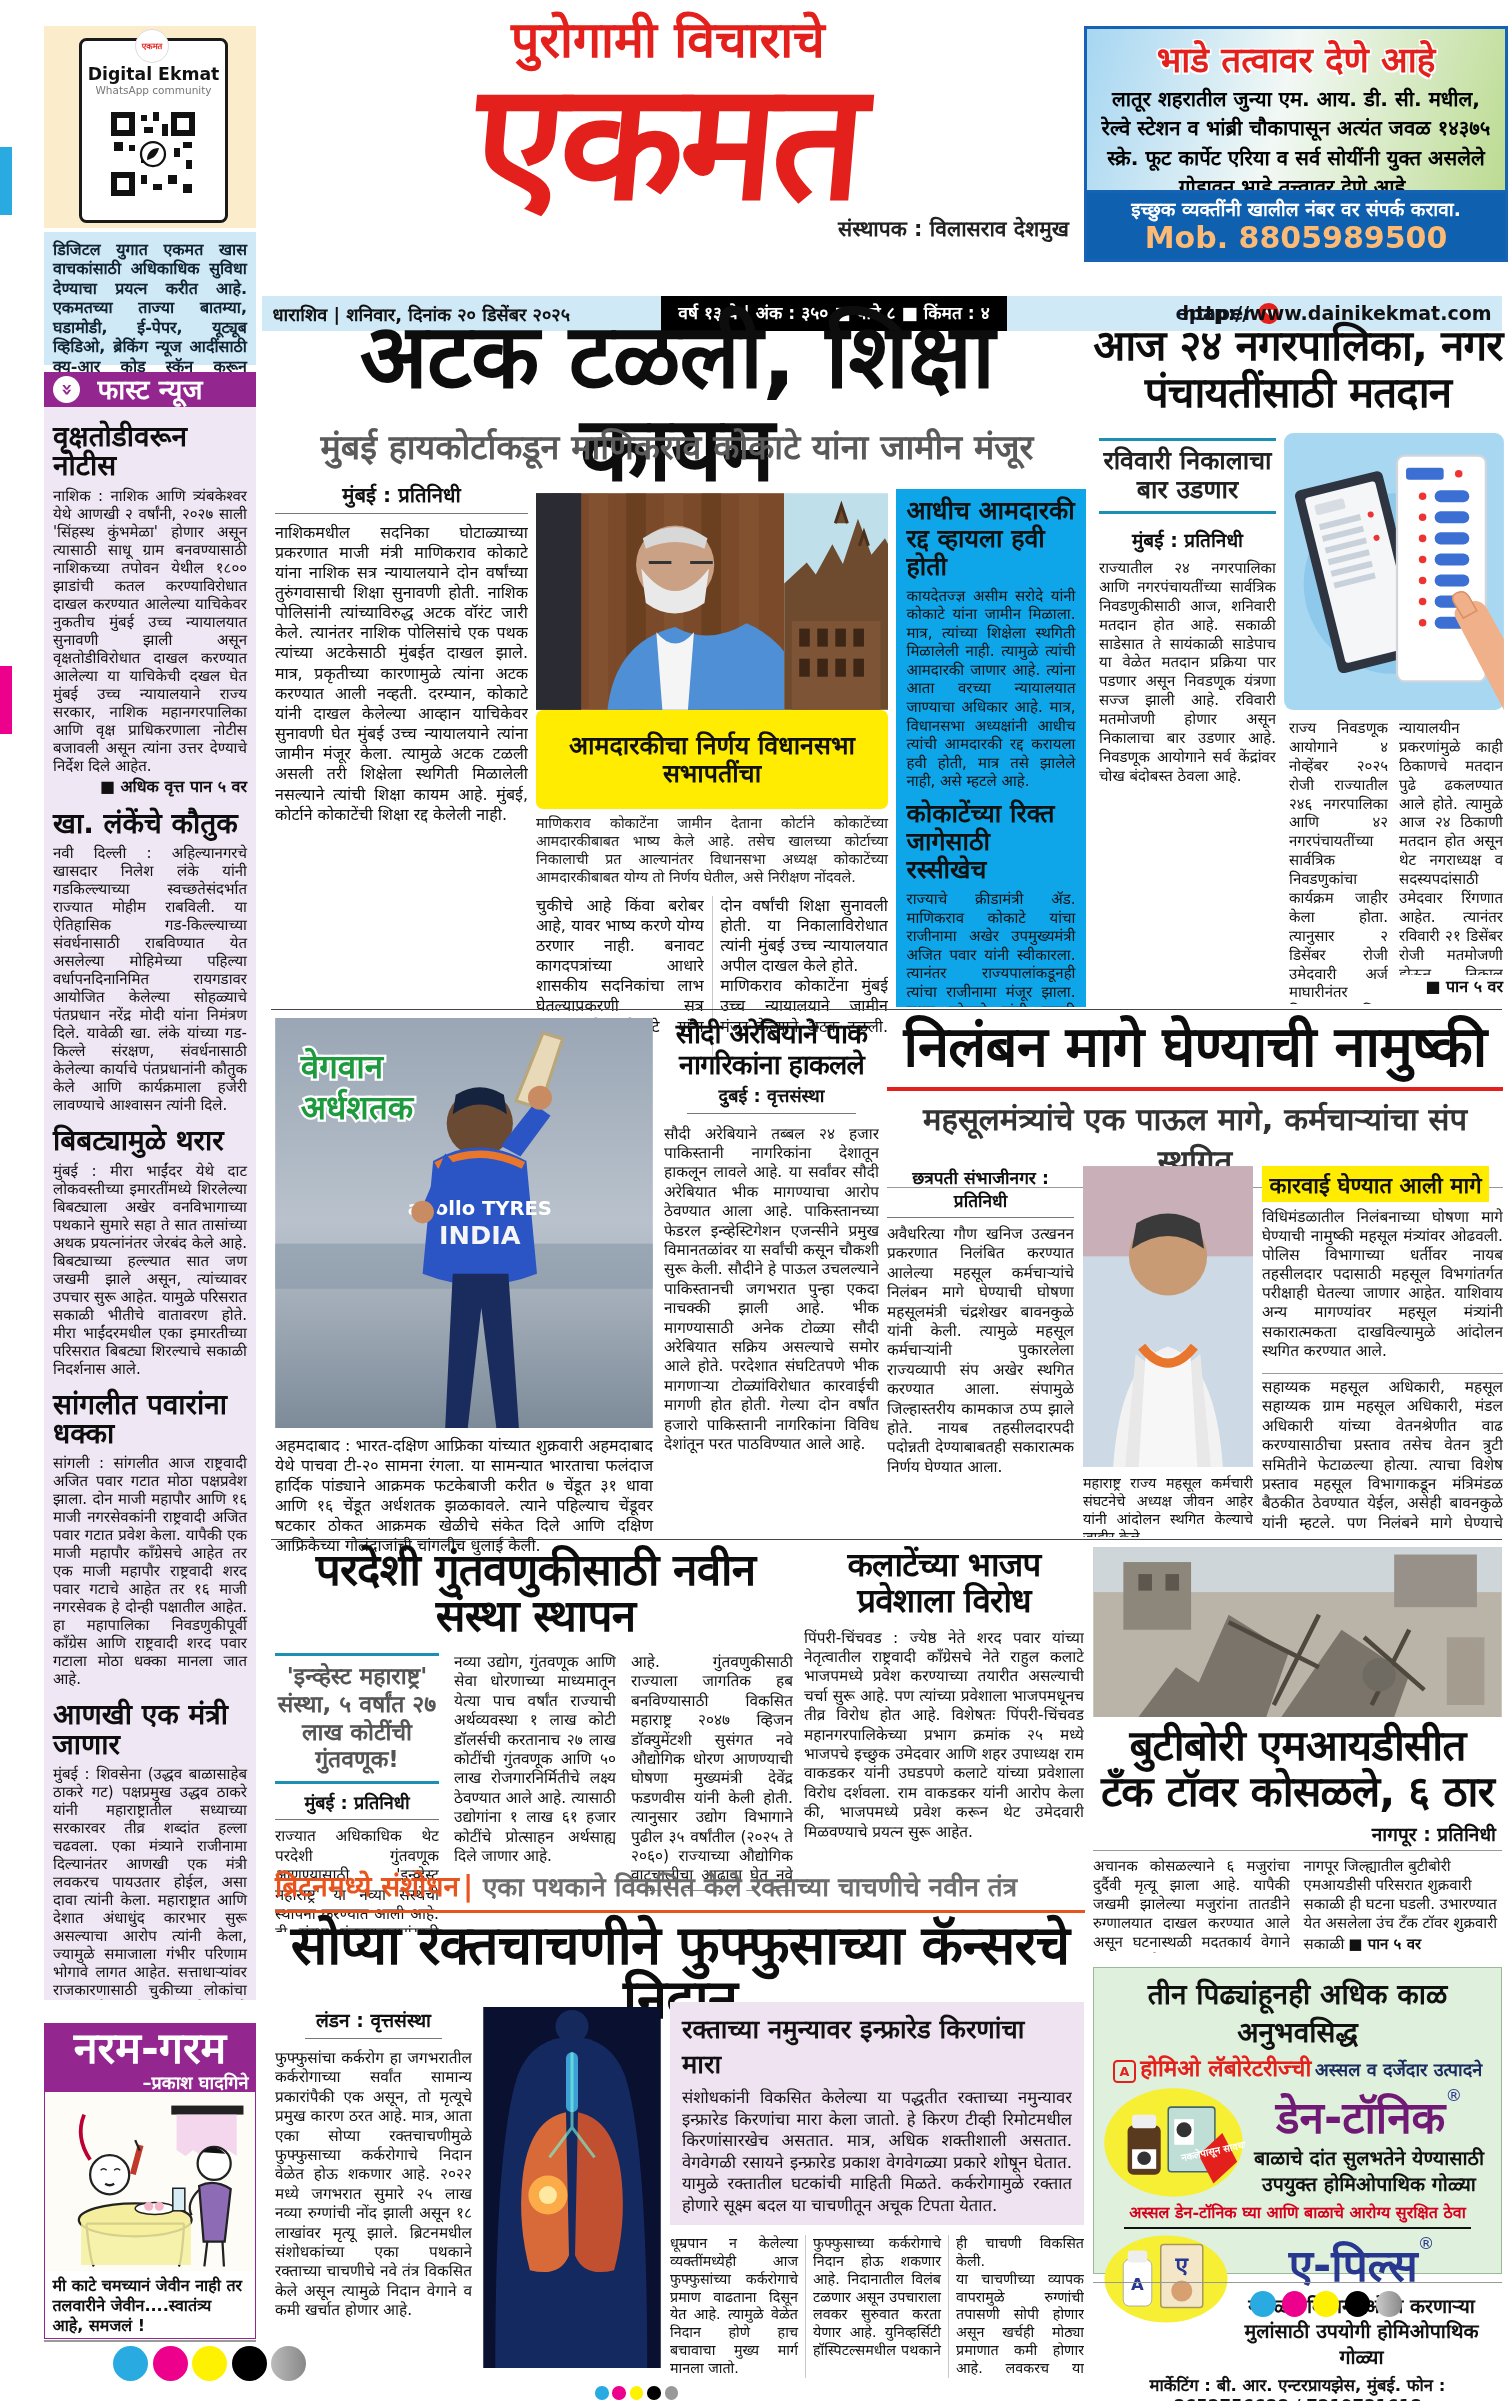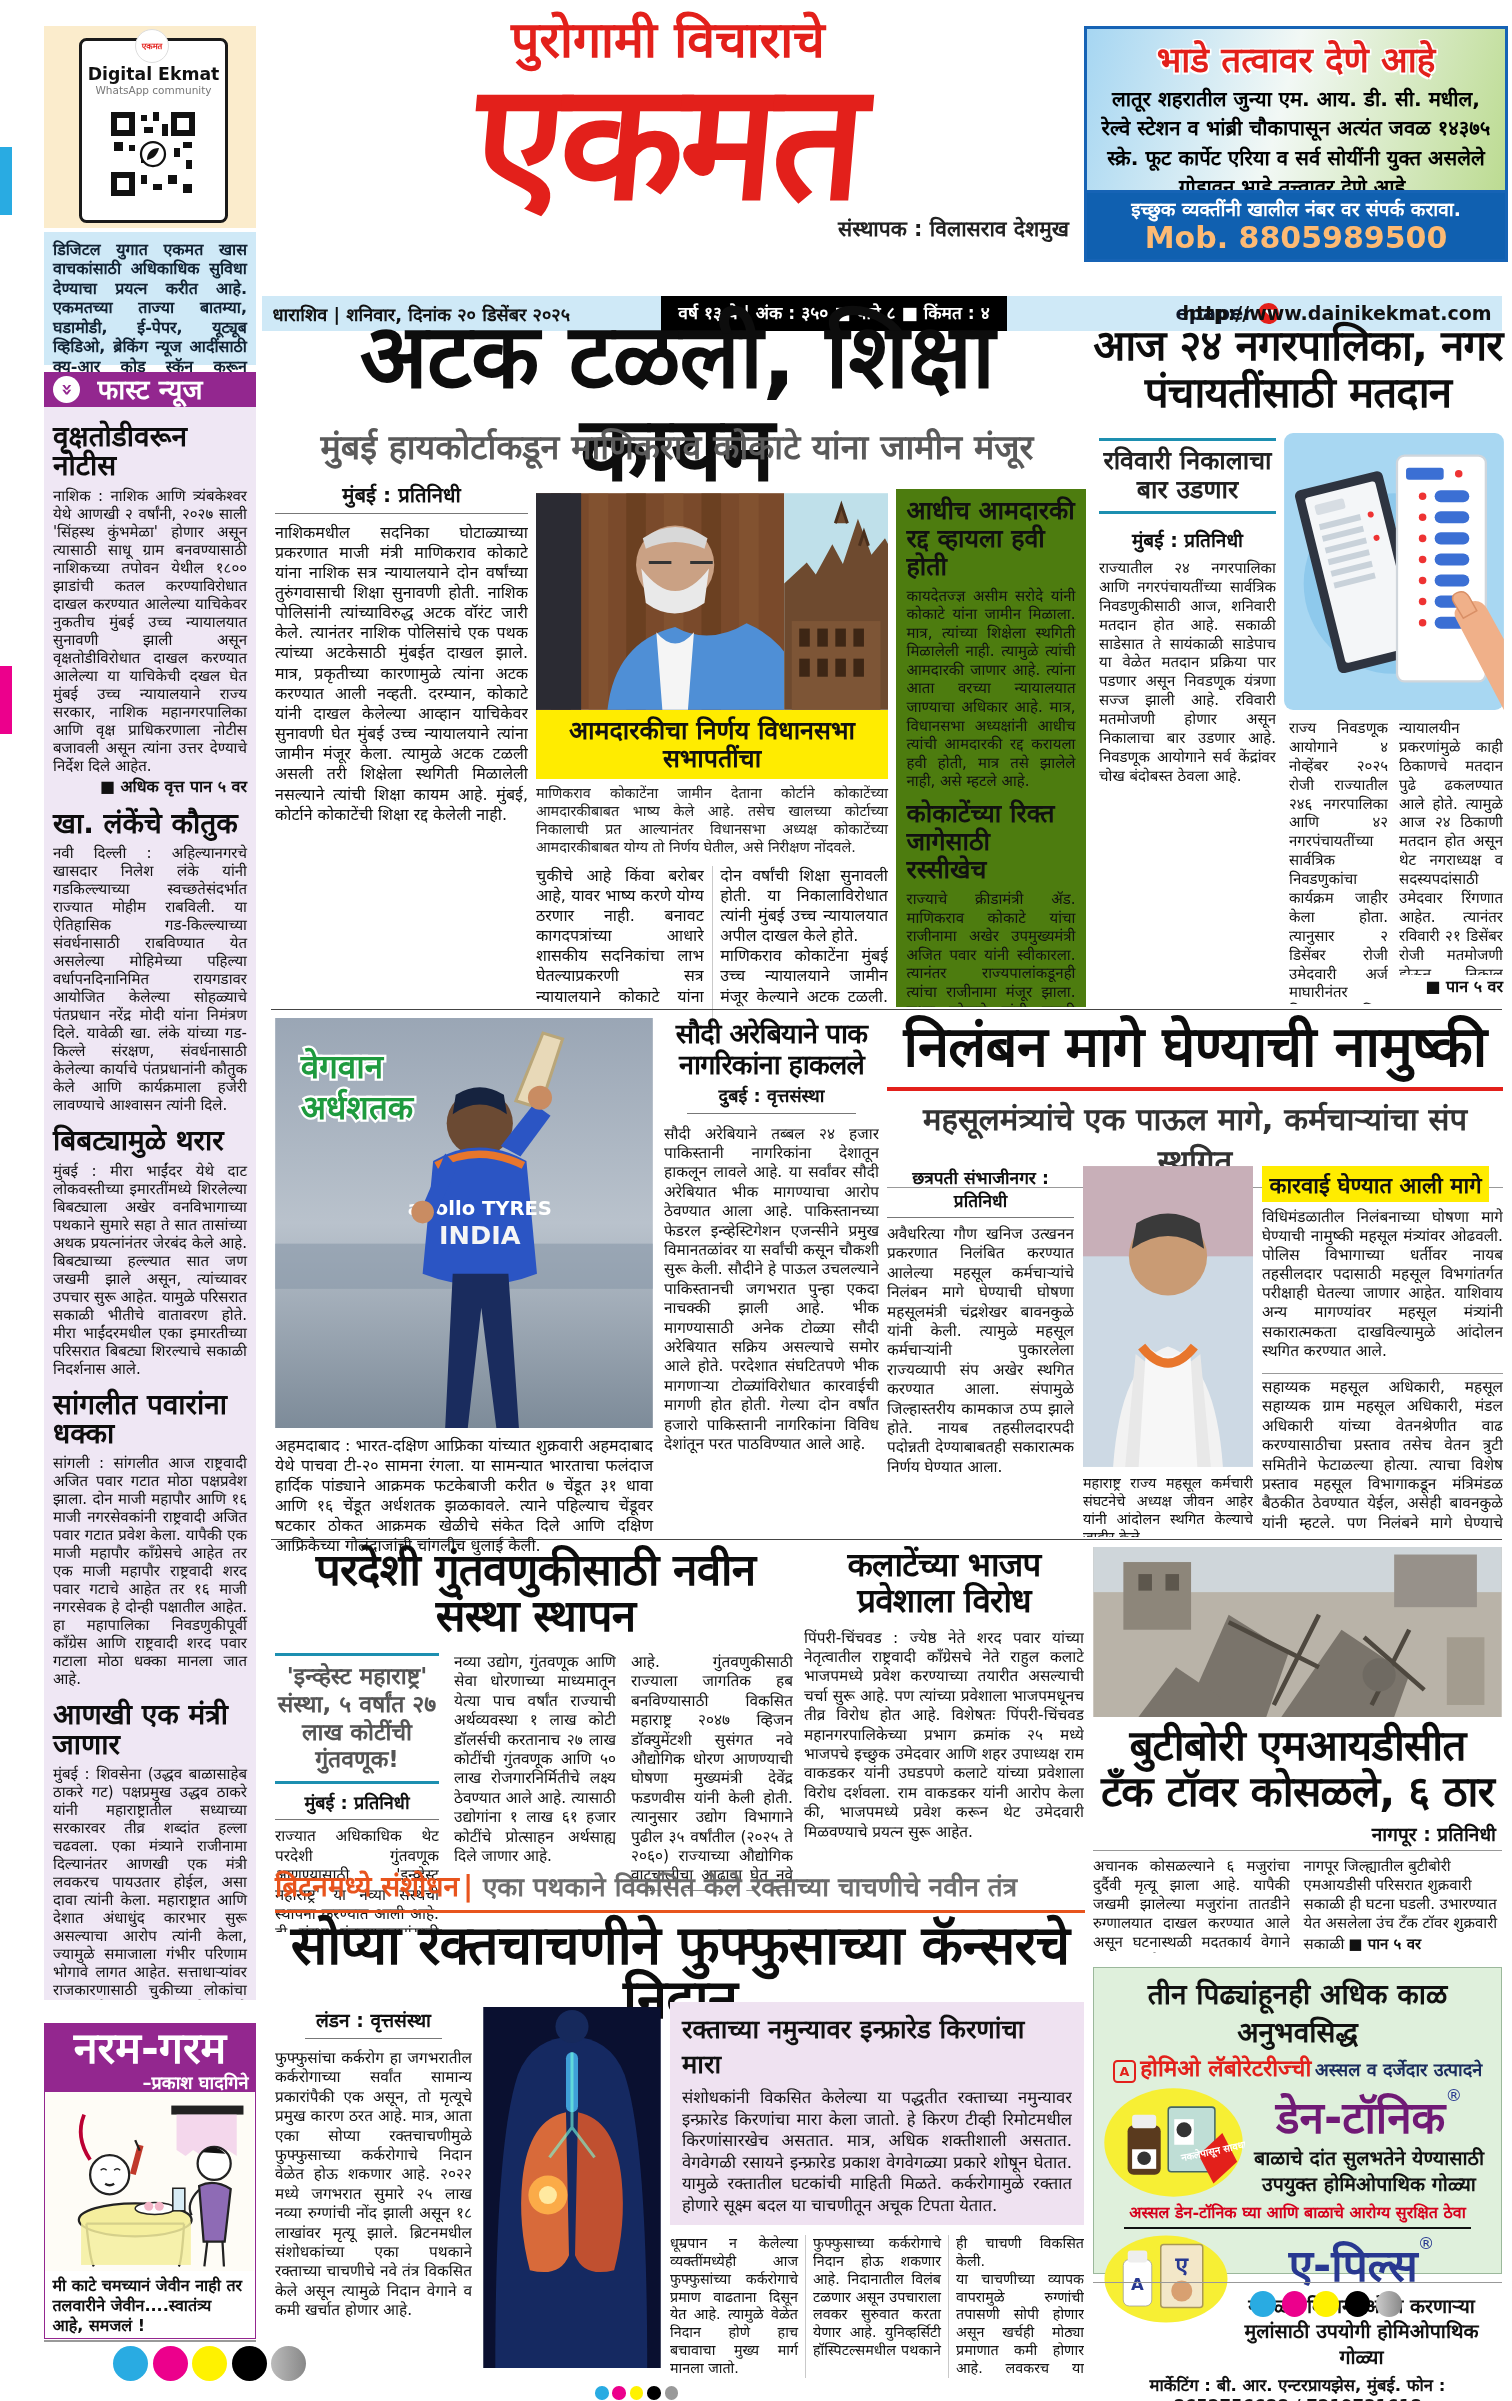--- a/index.html
+++ b/index.html
@@ -197,29 +197,29 @@
           <rect x="350" y="180" width="14" height="24"></rect>
           <rect x="374" y="180" width="14" height="24"></rect>
           <rect x="398" y="180" width="14" height="24"></rect>
           <rect x="422" y="180" width="14" height="24"></rect>
           <rect x="350" y="220" width="14" height="24"></rect>
           <rect x="374" y="220" width="14" height="24"></rect>
           <rect x="398" y="220" width="14" height="24"></rect>
           <rect x="422" y="220" width="14" height="24"></rect>
         </g>
     </svg>
-    <div class="ybar ctr" style="width:352px;font-size:25px;padding:7px 0;line-height:1.1;">आमदारकीचा निर्णय विधानसभा सभापतींचा</div>
+    <div class="ybar ctr" style="width:352px;font-size:25px;padding:22px 0;line-height:1.1;border-radius:7px;">आमदारकीचा निर्णय विधानसभा सभापतींचा</div>
     <div class="just" style="font-size:14.3px;line-height:1.28;margin-top:4.5px;color:#222;">माणिकराव कोकाटेंना जामीन देताना कोर्टाने कोकाटेंच्या आमदारकीबाबत भाष्य केले आहे. तसेच खालच्या कोर्टाच्या निकालाची प्रत आल्यानंतर विधानसभा अध्यक्ष कोकाटेंच्या आमदारकीबाबत योग्य तो निर्णय घेतील, असे निरीक्षण नोंदवले.</div>
     <div class="colrule clip" style="margin-top:9px;column-count:2;column-gap:16.6px;height:160px;">
       <div class="body-txt just">चुकीचे आहे किंवा बरोबर आहे, यावर भाष्य करणे योग्य ठरणार नाही. बनावट कागदपत्रांच्या आधारे शासकीय सदनिकांचा लाभ घेतल्याप्रकरणी सत्र न्यायालयाने कोकाटे यांना दोन वर्षांची शिक्षा सुनावली होती. या निकालाविरोधात त्यांनी मुंबई उच्च न्यायालयात अपील दाखल केले होते.</div>
       <div class="body-txt just">माणिकराव कोकाटेंना मुंबई उच्च न्यायालयाने जामीन मंजूर केल्याने अटक टळली. परंतु शिक्षेला स्थगिती न मिळाल्याने आमदारकी धोक्यात आली आहे. एकीकडे जामीन मिळाल्याने दिलासा मिळाला असला तरी दुसरीकडे आमदारकी रद्द होण्याची टांगती तलवार कायम आहे.</div>
     </div>
   </div>
 
-  <div class="abs clip" style="left:896px;top:489px;width:190px;height:518px;background:#4d7c0f;padding:7.5px 10.5px;box-sizing:border-box;">
+  <div class="abs clip" style="left:896px;top:489px;width:190px;height:518px;background:#0ea5e9;padding:7.5px 10.5px;box-sizing:border-box;">
     <div style="font-size:25px;font-weight:900;line-height:1.12;">आधीच आमदारकी रद्द व्हायला हवी होती</div>
     <div class="just" style="font-size:15px;line-height:1.24;margin-top:6px;">कायदेतज्ज्ञ असीम सरोदे यांनी कोकाटे यांना जामीन मिळाला. मात्र, त्यांच्या शिक्षेला स्थगिती मिळालेली नाही. त्यामुळे त्यांची आमदारकी जाणार आहे. त्यांना आता वरच्या न्यायालयात जाण्याचा अधिकार आहे. मात्र, विधानसभा अध्यक्षांनी आधीच त्यांची आमदारकी रद्द करायला हवी होती, मात्र तसे झालेले नाही, असे म्हटले आहे.</div>
     <div style="font-size:25px;font-weight:900;line-height:1.12;margin-top:9px;">कोकाटेंच्या रिक्त जागेसाठी रस्सीखेच</div>
     <div class="just" style="font-size:15px;line-height:1.24;margin-top:6px;">राज्याचे क्रीडामंत्री ॲड. माणिकराव कोकाटे यांचा राजीनामा अखेर उपमुख्यमंत्री अजित पवार यांनी स्वीकारला. त्यानंतर राज्यपालांकडूनही त्यांचा राजीनामा मंजूर झाला. सध्या कोकाटे यांची सगळी खाती उपमुख्यमंत्री अजित पवार यांच्याकडे वर्ग करण्यात आली आहेत. त्यामुळे कोकाटेंच्या रिक्त झालेल्या मंत्रिपदाच्या जागेवर राष्ट्रवादीच्या इच्छुक आमदारांकडून फील्डिंग लावली जात आहे. यात धनंजय मुंडे, बनकर यांच्या नावाची चर्चा आहे.</div>
   </div>
 
   <div class="abs ctr headline" style="left:1093px;top:322px;width:410px;font-size:42px;line-height:1.12;">आज २४ नगरपालिका, नगर पंचायतींसाठी मतदान</div>
   <div class="abs ctr kicker-rules" style="left:1099px;top:438px;width:177px;font-size:25px;font-weight:900;padding:6px 0;line-height:1.15;color:#222;">रविवारी निकालाचा बार उडणार</div>
   <div class="abs byline" style="left:1099px;top:527px;width:177px;font-size:19px;">मुंबई : प्रतिनिधी</div>
   <div class="abs" style="left:1284px;top:433px;width:220px;height:277px;">

